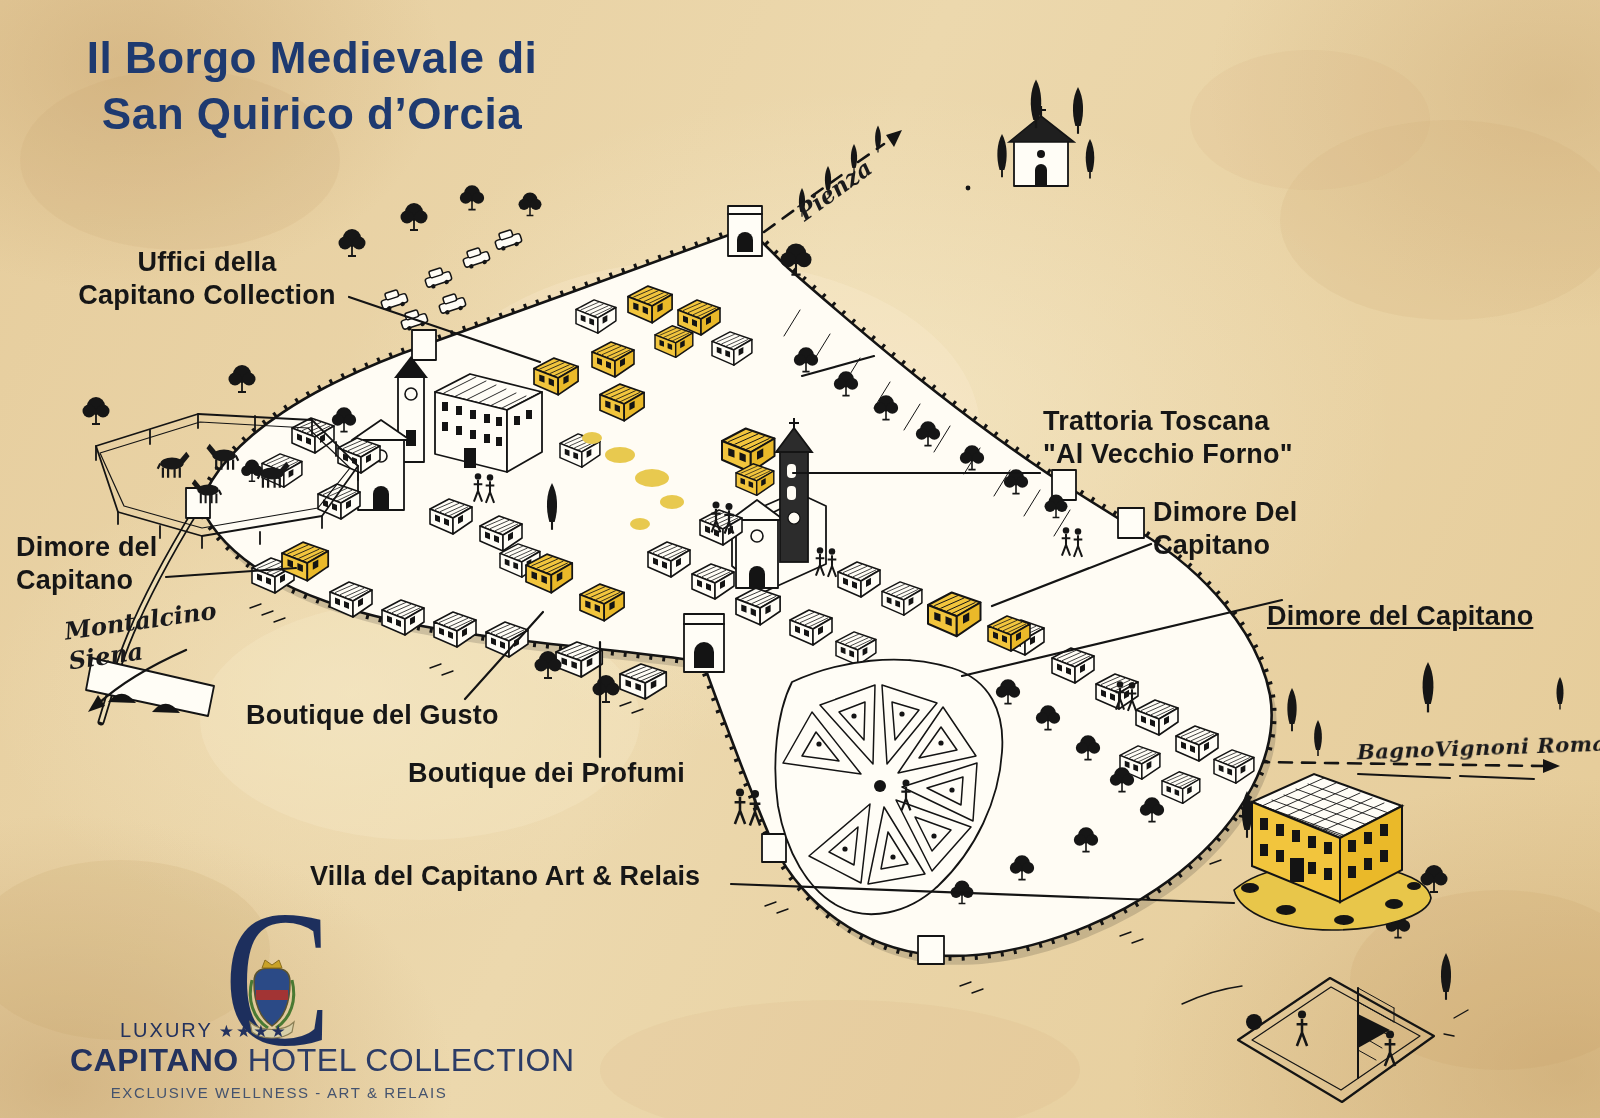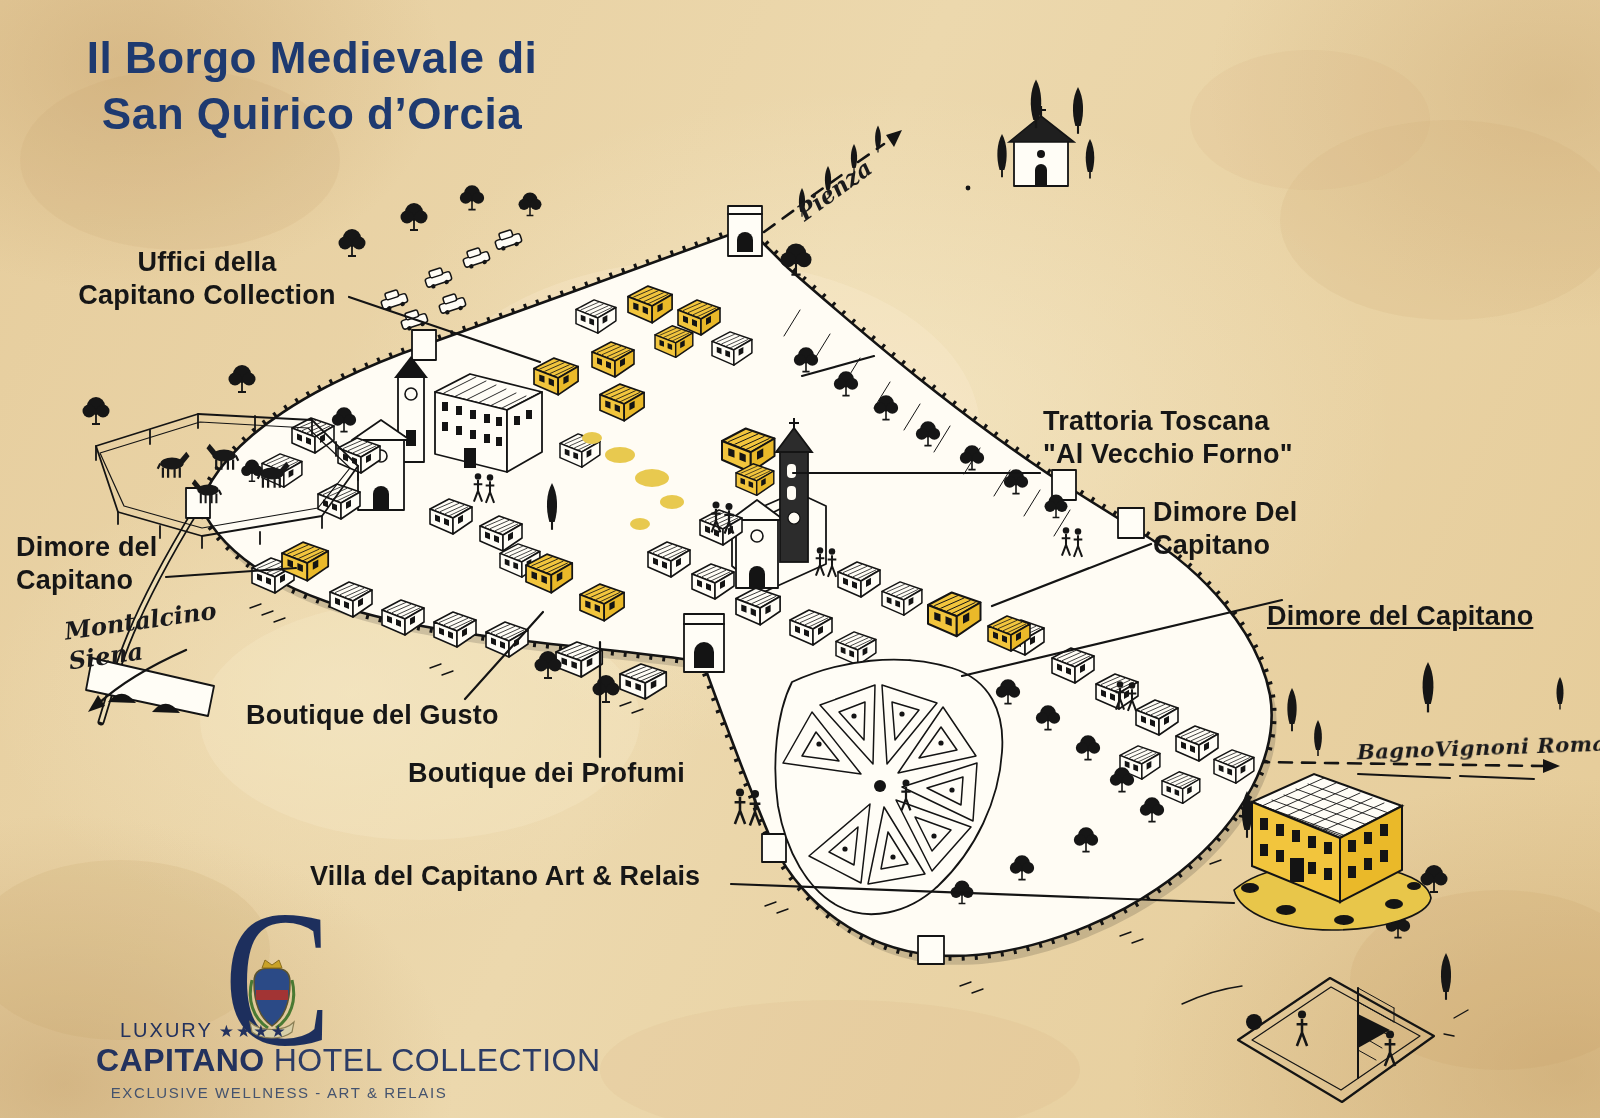--- a/index.html
+++ b/index.html
@@ -41,21 +41,21 @@
   #hand-bagno{left:1357px;top:735px;transform:rotate(-2deg);font-size:21px;letter-spacing:.5px;}
   .logo{position:absolute;left:0;top:0;width:0;height:0;}
   #logo-c{
     position:absolute;left:224px;top:894px;
     font:400 196px/0.86 "Liberation Serif",serif;color:#1d2f5d;
     transform:scaleX(.82);transform-origin:left top;
   }
   #logo-crest{position:absolute;left:244px;top:958px;}
   #logo-luxury{position:absolute;left:84px;top:1020px;font:400 20px/1 "Liberation Sans",sans-serif;color:#23325e;letter-spacing:2px;margin-left:36px;}
   #logo-luxury .stars{font-family:"DejaVu Sans",sans-serif;font-size:17px;letter-spacing:2px;margin-left:6px;color:#23325e;}
-  #logo-brand{position:absolute;left:96px;top:1044px;font:400 32px/1.05 "Liberation Sans",sans-serif;color:#2c3c66;letter-spacing:.5px;white-space:nowrap;}
+  #logo-brand{position:absolute;left:70px;top:1044px;font:400 32px/1.05 "Liberation Sans",sans-serif;color:#2c3c66;letter-spacing:.5px;white-space:nowrap;}
   #logo-brand .b{font-weight:800;color:#23325e;}
   #logo-brand .r{margin-left:9px;}
   #logo-tagline{position:absolute;left:83px;top:1085px;width:392px;text-align:center;font:400 15px/1 "Liberation Sans",sans-serif;color:#44536e;letter-spacing:1.6px;}
 </style>
 </head>
 <body>
 
 <div class="stage">
 
 <svg class="map-svg" width="1600" height="1118" viewBox="0 0 1600 1118">

